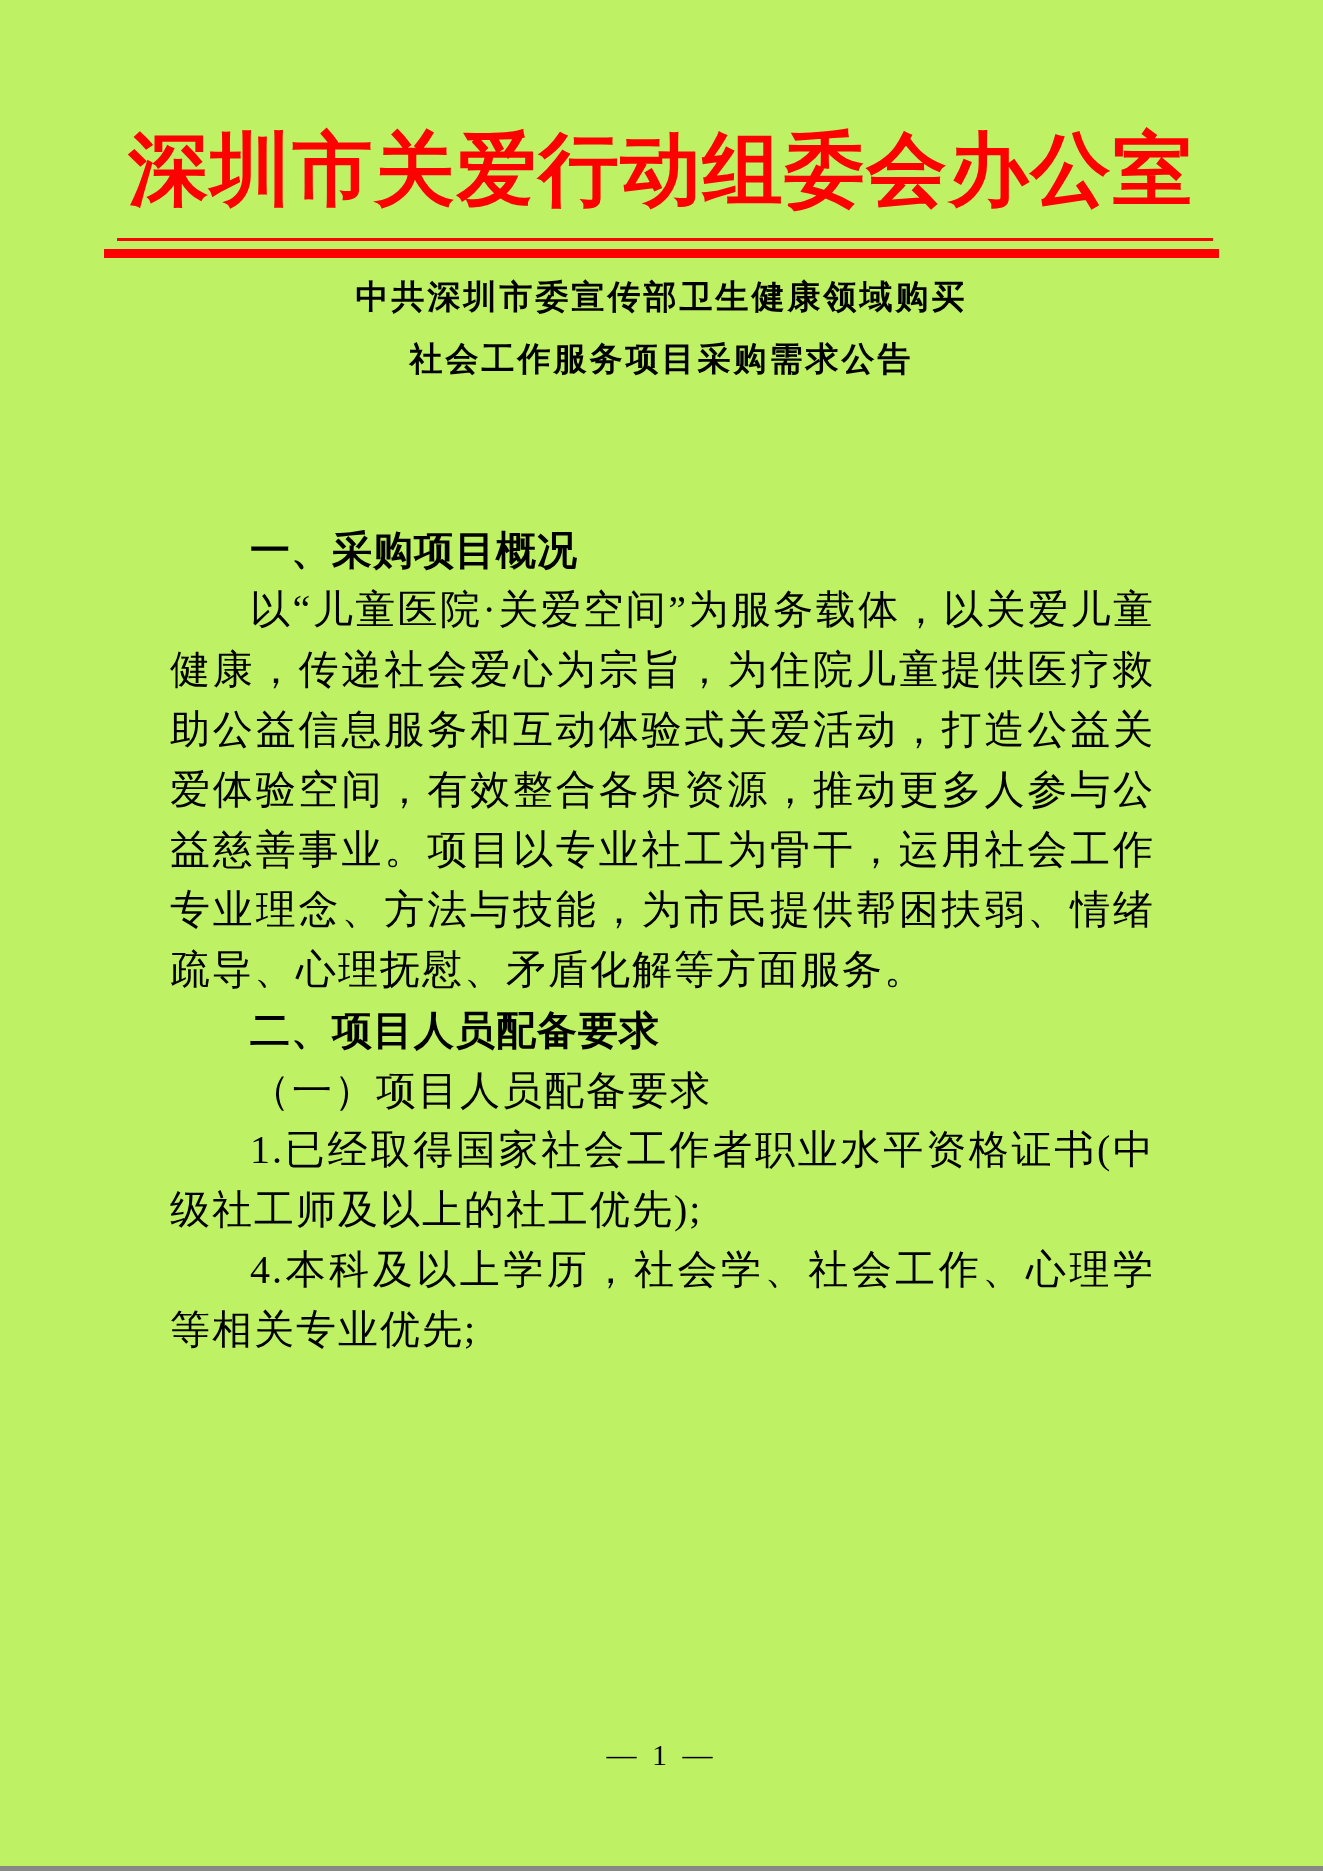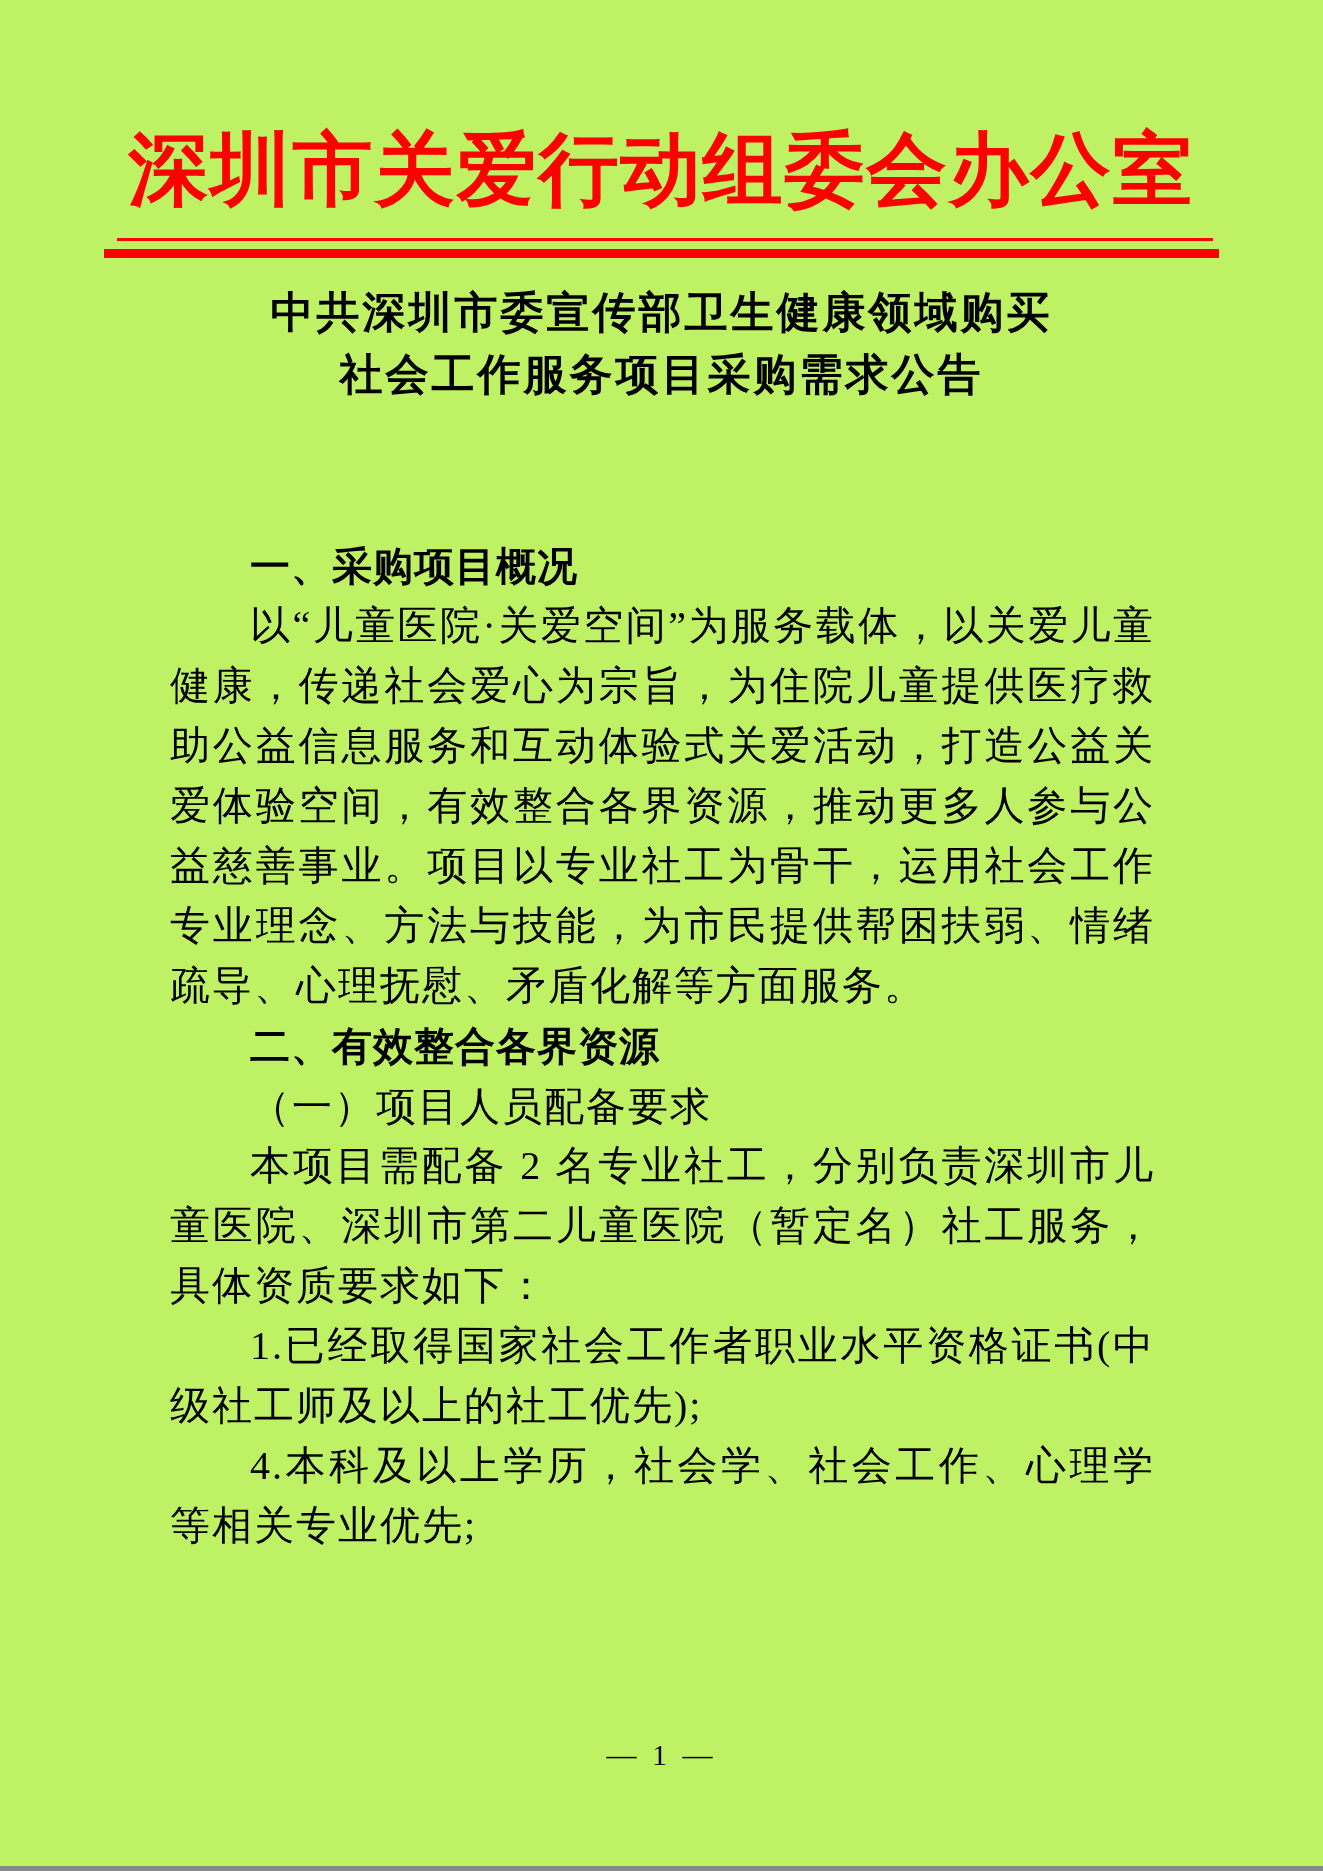--- a/index.html
+++ b/index.html
@@ -30,24 +30,24 @@
     background: #fe0000;
     margin: 20px 110px 8px 117px;
   }
   .rule-thick {
     height: 9px;
     background: #fe0000;
     margin: 0 104px 0 104px;
   }
   
   .doc-title {
-    margin-top: 24px;
+    margin-top: 8px;
     text-align: center;
     font-weight: bold;
-    font-size: 43px;
+    font-size: 33px;
     line-height: 62px;
     letter-spacing: 3px;
     font-family: "Liberation Serif", "DejaVu Serif", serif;
   }
   
   .content {
     margin: 130px 168px 0 170px;
     font-size: 40px;
     line-height: 60px;
     letter-spacing: 2px;
@@ -87,22 +87,21 @@
   <div class="rule-thick"></div>
 
   <div class="doc-title">
     <div>中共深圳市委宣传部卫生健康领域购买</div>
     <div>社会工作服务项目采购需求公告</div>
   </div>
 
   <div class="content">
       <p class="block heading">一、采购项目概况</p>
       <p class="block body">以“儿童医院·关爱空间”为服务载体，以关爱儿童健康，传递社会爱心为宗旨，为住院儿童提供医疗救助公益信息服务和互动体验式关爱活动，打造公益关爱体验空间，有效整合各界资源，推动更多人参与公益慈善事业。项目以专业社工为骨干，运用社会工作专业理念、方法与技能，为市民提供帮困扶弱、情绪疏导、心理抚慰、矛盾化解等方面服务。</p>
-      <p class="block heading">二、有效整合各界资源</p>
+      <p class="block heading">二、项目人员配备要求</p>
       <p class="block subheading">（一）项目人员配备要求</p>
-      <p class="block body">本项目需配备 2 名专业社工，分别负责深圳市儿童医院、深圳市第二儿童医院（暂定名）社工服务，具体资质要求如下：</p>
       <p class="block body">1.已经取得国家社会工作者职业水平资格证书(中级社工师及以上的社工优先);</p>
       <p class="block body">4.本科及以上学历，社会学、社会工作、心理学等相关专业优先;</p>
     </div>
 
   <div class="page-footer">— 1 —</div>
 
 </div>
 
 </body></html>

